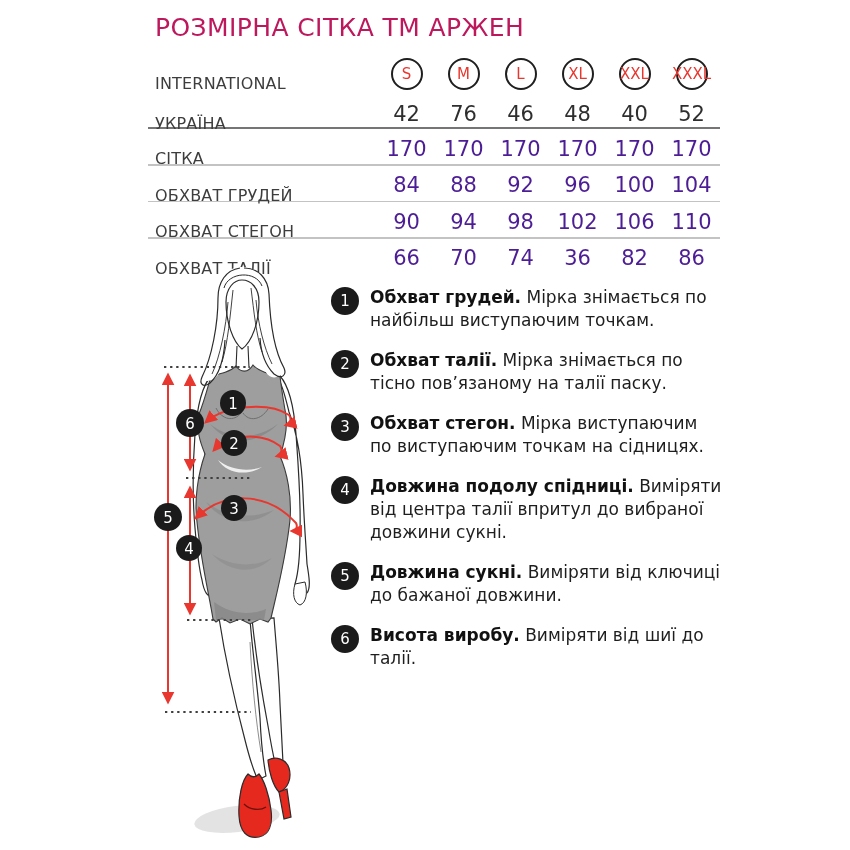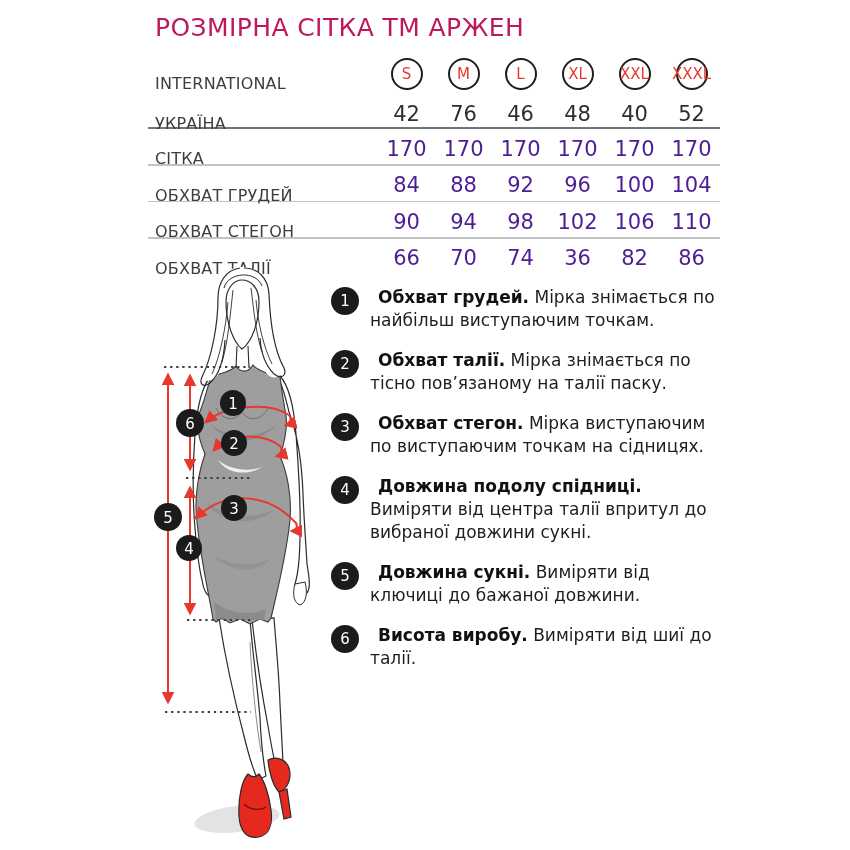--- a/index.html
+++ b/index.html
@@ -50,21 +50,21 @@
   .legend { position: absolute; left: 331px; top: 286px; width: 400px; }
   .legend-item { display: flex; margin-bottom: 17px; }
   .legend-badge {
     flex: 0 0 auto;
     display: inline-flex; align-items: center; justify-content: center;
     width: 28px; height: 28px; border-radius: 50%;
     background: #1b1b1b; color: #ffffff; font-size: 15px;
     margin-right: 11px; margin-top: 1px;
   }
   .legend-text { width: 352px; font-size: 17px; line-height: 23px; color: #1e1e1e; }
-  .legend-text b { font-weight: 700; color: #111111; margin-left: 8px; }
+  .legend-text b { font-weight: 700; color: #111111; }
 
   
   .figure-wrap { position: absolute; left: 140px; top: 262px; width: 192px; height: 588px; }
   svg text.badge-num {
     font-family: "DejaVu Sans", sans-serif;
     font-size: 15px; fill: #ffffff;
     text-anchor: middle;
   }
 </style>
 </head>

